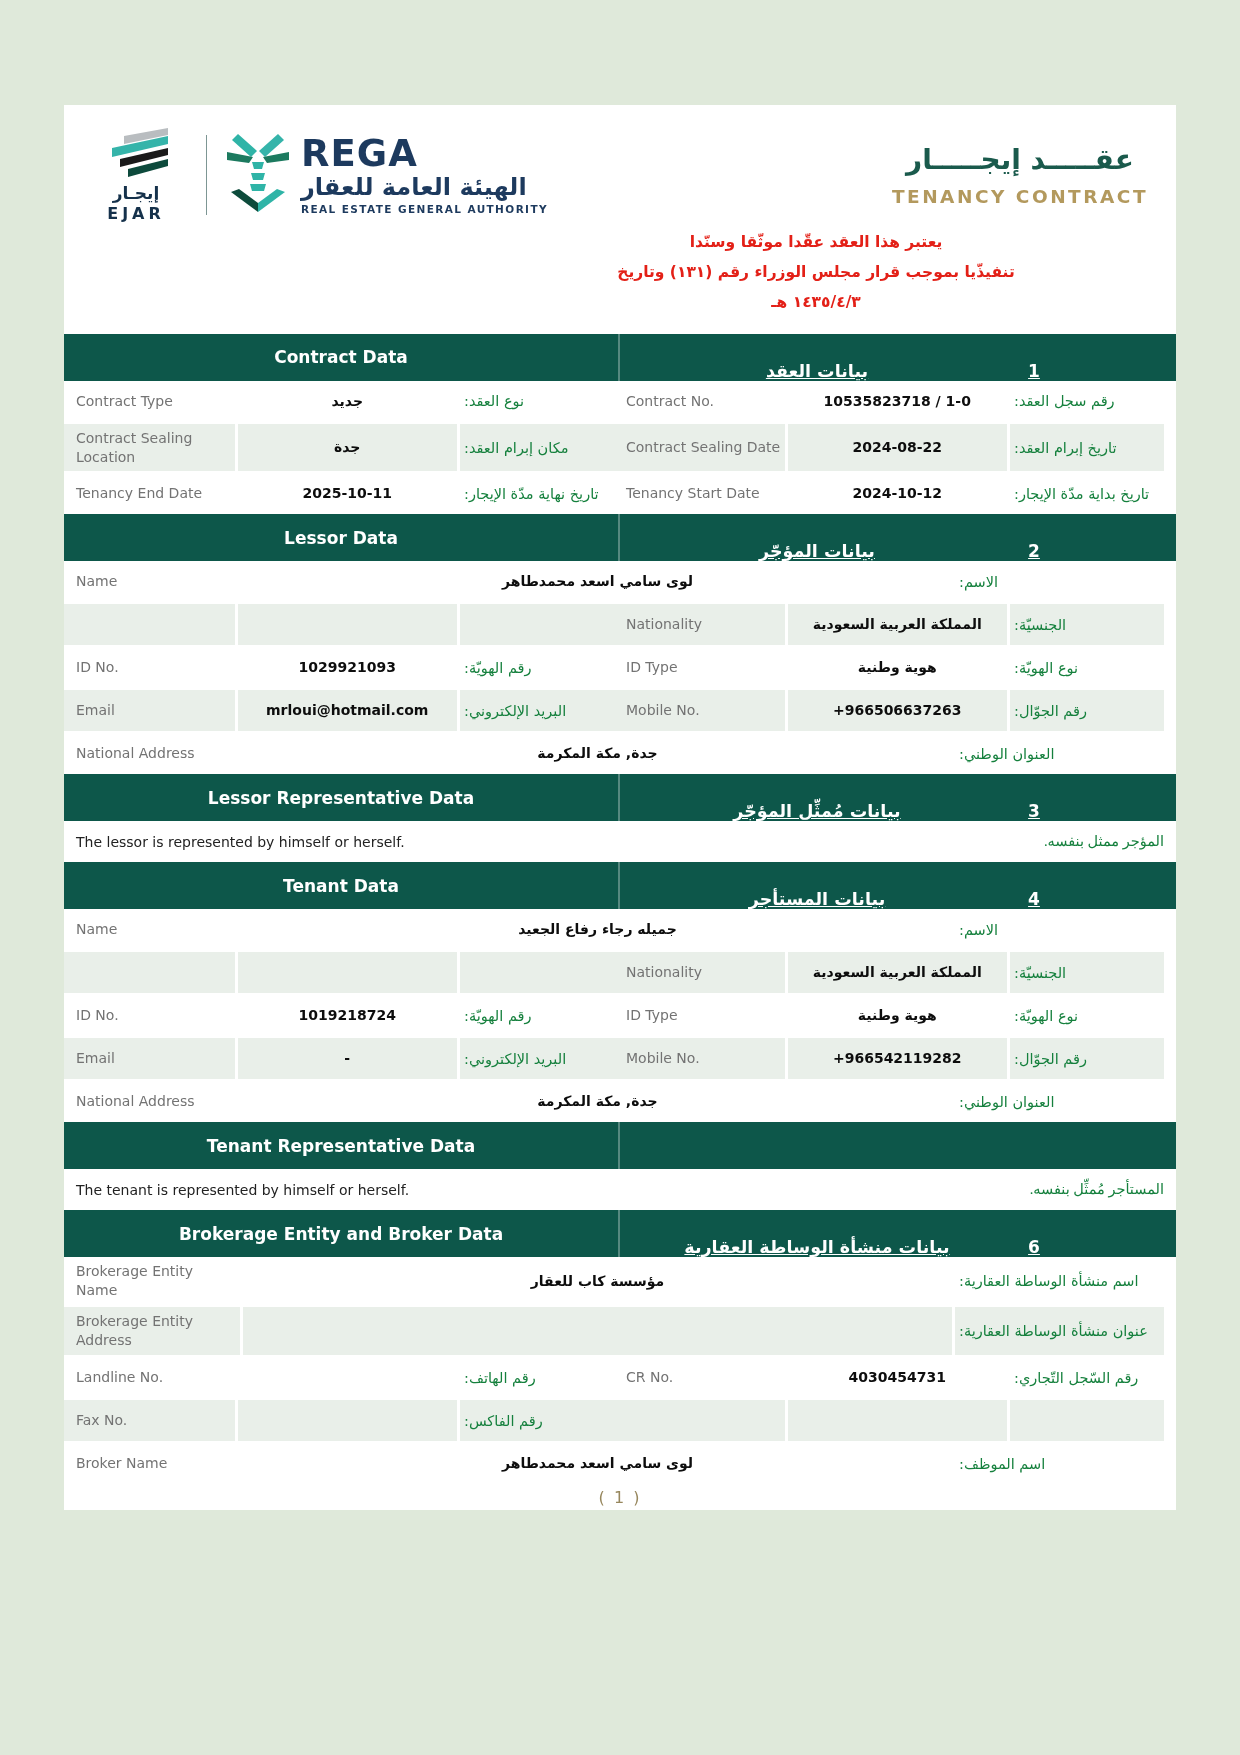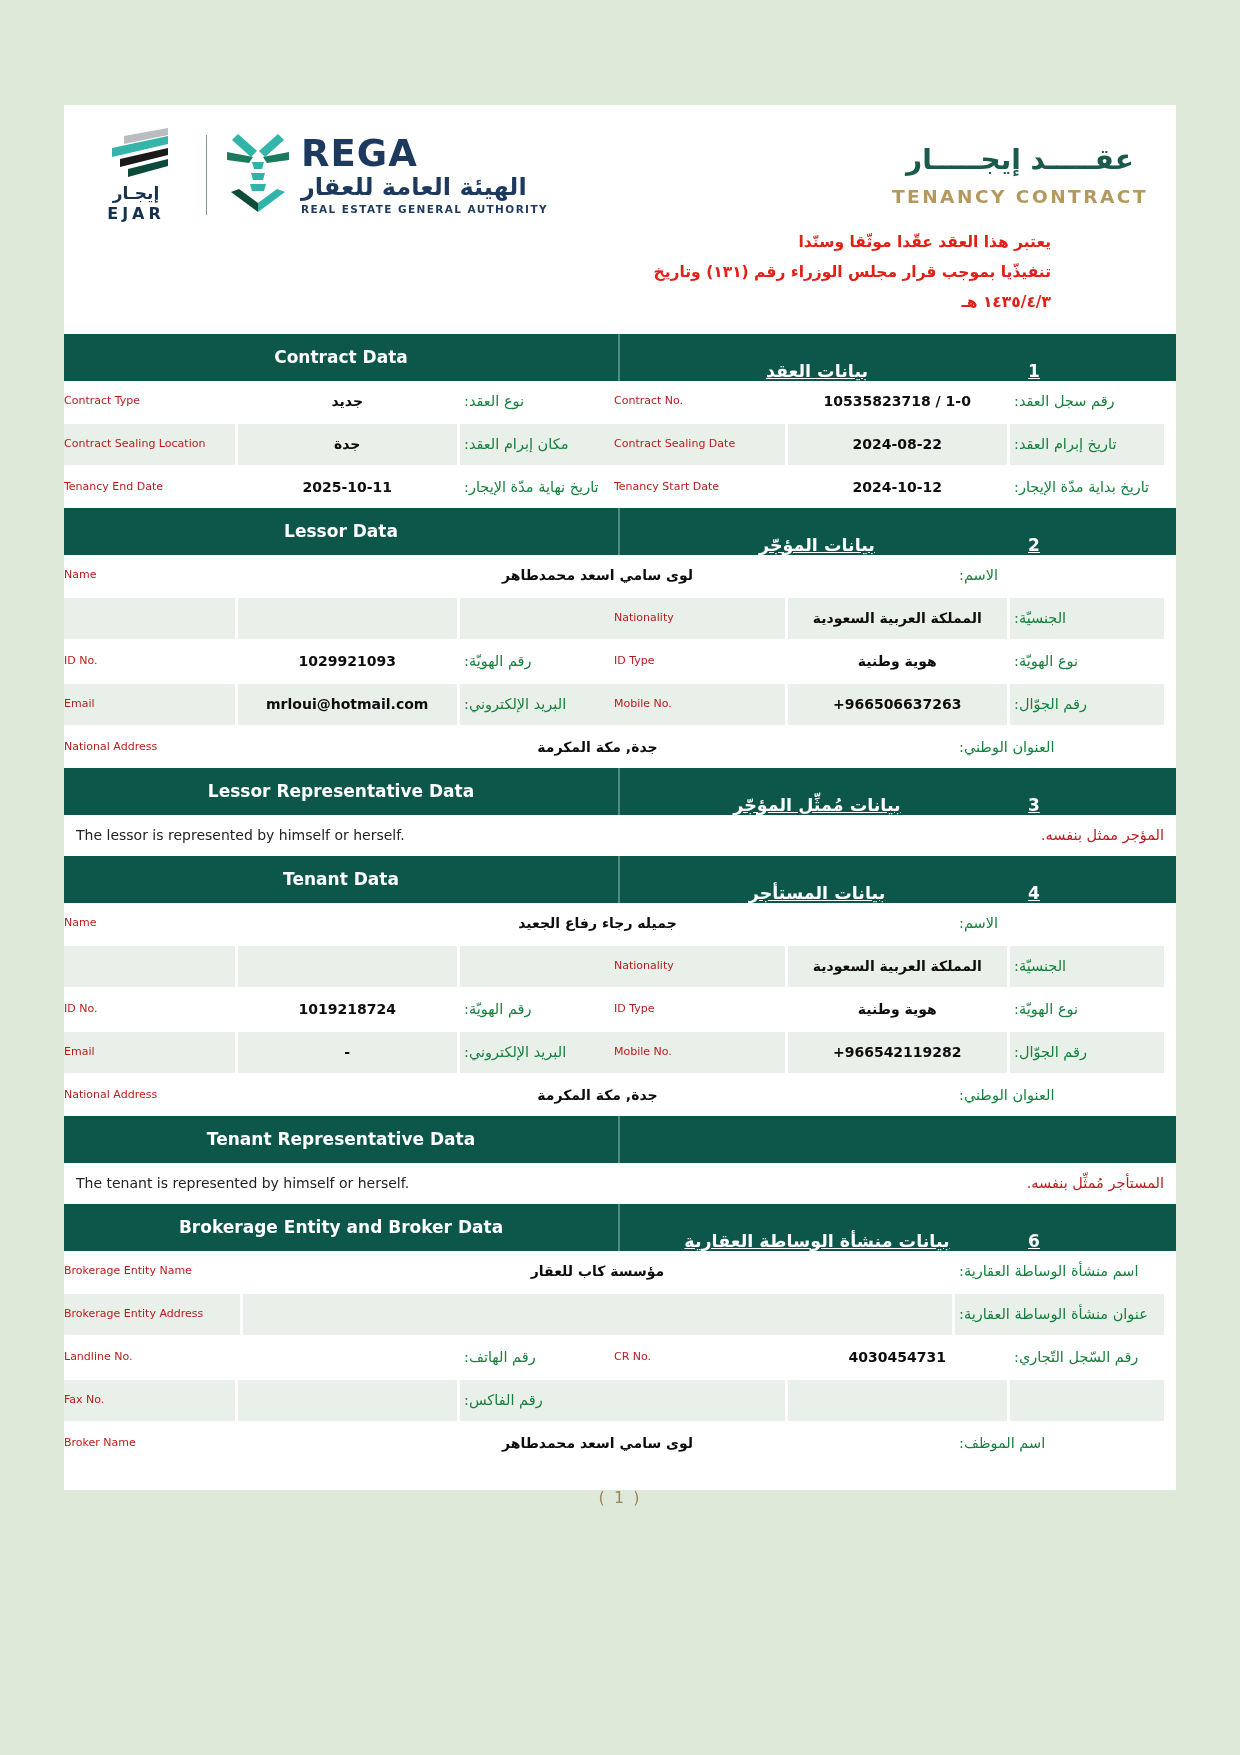--- a/index.html
+++ b/index.html
@@ -16,51 +16,51 @@
   .brand-divider { width: 1px; height: 80px; background: #7d9694; margin: 0 18px; }
   .rega { display: flex; align-items: center; gap: 10px; }
   .rega-text .wordmark { font-size: 37px; font-weight: bold; color: var(--navy, #1d3a5e); line-height: 1.05; letter-spacing: 1px; }
   .rega-text .ar { font-size: 24px; font-weight: bold; color: var(--navy, #1d3a5e); direction: rtl; text-align: left; line-height: 1.15; }
   .rega-text .en { font-size: 10.5px; font-weight: bold; color: var(--navy, #1d3a5e); letter-spacing: 1.4px; margin-top: 2px; }
   .head-right { margin-left: auto; text-align: center; padding-right: 8px; }
   .head-right .title-ar { font-size: 28px; font-weight: bold; color: #1a5a4c; direction: rtl; }
   .head-right .title-en { font-size: 18.5px; font-weight: bold; color: var(--gold, #b3995d); letter-spacing: 2.5px; margin-top: 10px; }
 
   
-  .notice { direction: rtl; color: var(--red, #e32017); font-weight: bold;
+  .notice { direction: rtl; text-align: center; color: var(--red, #e32017); font-weight: bold;
             font-size: 15.5px; line-height: 1.95; width: 470px; margin: 2px 125px 16px auto; }
 
   
   .sec-bar { display: flex; min-height: 47px; background: var(--bar-green, #0d574a); color: #fff; align-items: stretch; }
   .half-en { width: 50%; display: flex; align-items: center; justify-content: center;
              font-weight: bold; font-size: 17px; border-right: 2px solid rgba(255,255,255,0.3); }
   .half-ar { flex: 1; display: flex; align-items: flex-end; text-decoration: underline; }
   .ar-title { flex: 1; display: flex; align-items: center; justify-content: center;
               font-weight: bold; font-size: 17.5px; direction: rtl; }
   .num { width: 40px; display: flex; align-items: center; justify-content: center; font-weight: bold; font-size: 17px; }
   .spacer { width: 122px; }
 
   
   .row { display: flex; min-height: 41px; padding-right: 12px; background: #fff; align-items: stretch; }
   .row + .row { border-top: 2px solid #ffffff; }
   .half { width: 50%; display: flex; align-items: stretch; }
   .cell { display: flex; align-items: center; min-height: 41px; padding: 5px 4px; }
   .cell + .cell { margin-left: 3px; }
-  .cell-en { width: 31%; padding-left: 0; font-size: 11px; color: #b91c1c; line-height: 1.35; }
+  .cell-en { width: 31%; padding-left: 12px; font-size: 14px; color: #737373; line-height: 1.35; }
   .cell-val { flex: 1; justify-content: center; text-align: center; font-weight: bold; font-size: 14px; color: #0d0d0d; }
   .cell-val span { unicode-bidi: plaintext; display: inline-block; line-height: 1.5; }
   .cell-val.wrap span { max-width: 170px; }
   .cell-ar { width: 28%; justify-content: flex-end; text-align: right; padding-right: 12px;
              font-size: 14.5px; color: #15803d; direction: rtl; }
   .row.single .cell-en { width: 16%; }
   .row.single .cell-ar { width: 19%; }
   .row.gray .cell { background: var(--alt-row, #e9efe9); }
   .row.statement { align-items: center; padding: 0 12px; justify-content: space-between; }
   .st-en { font-size: 14px; color: #222; padding: 10px 0; }
-  .st-ar { font-size: 14.5px; color: #b91c1c; direction: rtl; padding: 10px 0; }
+  .st-ar { font-size: 14.5px; color: #15803d; direction: rtl; padding: 10px 0; font-family: Liberation Serif, serif; }
 
   
   .page-num { position: absolute; left: 0; right: 0; top: 1488px; text-align: center;
               font-size: 16px; color: #97875d; letter-spacing: 2px; }
 </style>
 </head>
 <body>
 
 <div class="page">
   <div class="card">

